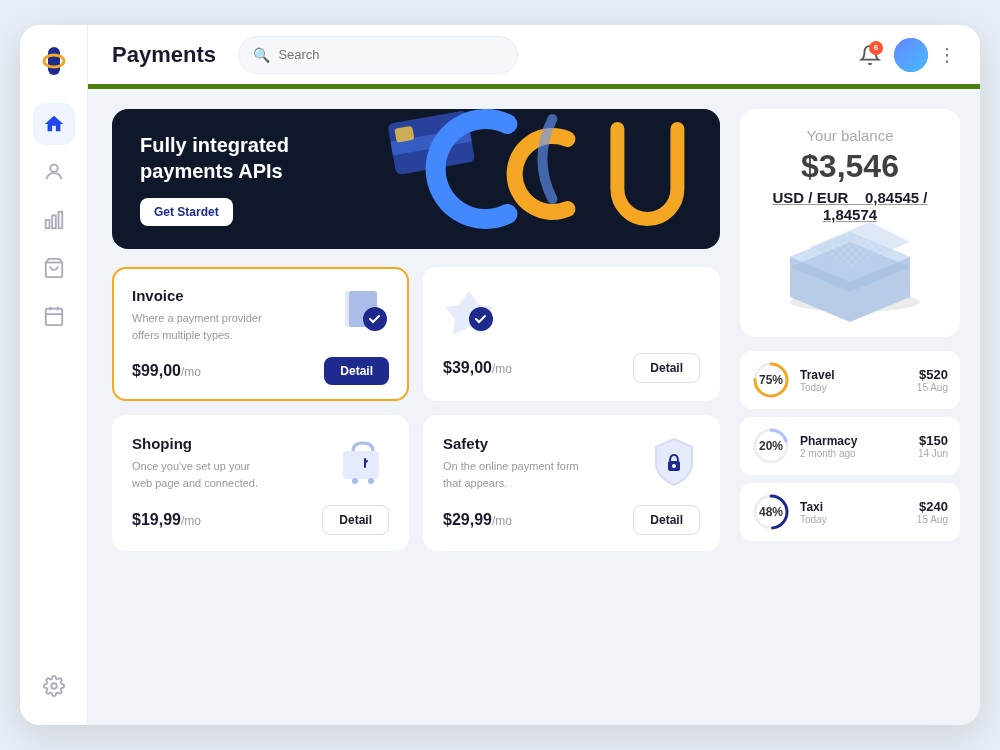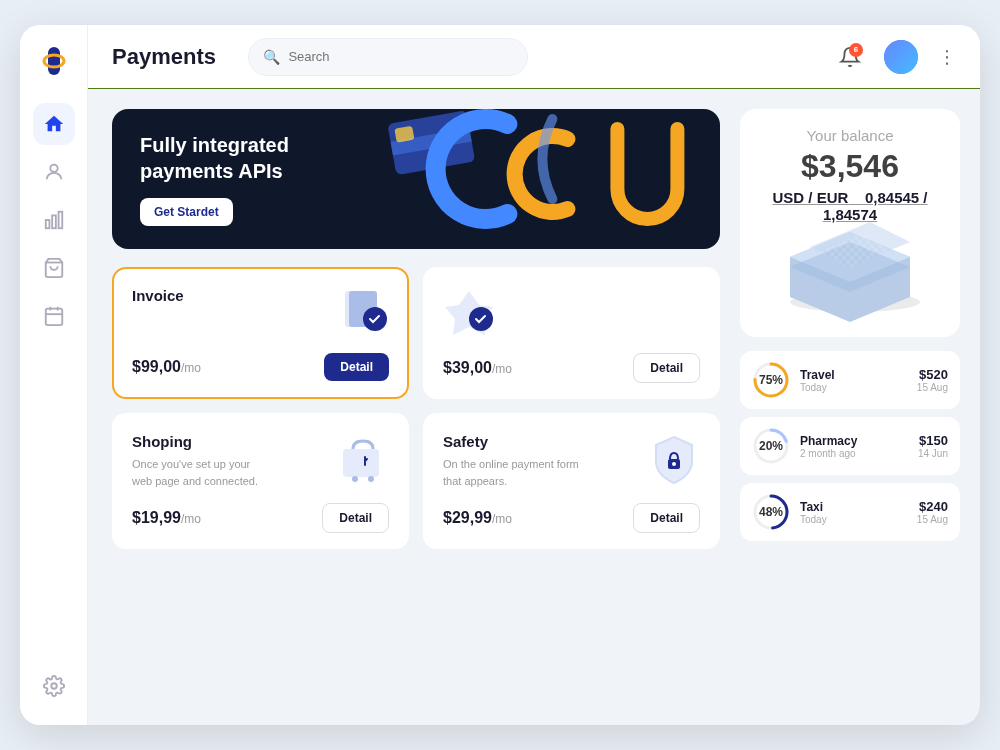--- a/index.html
+++ b/index.html
@@ -80,22 +80,22 @@
       overflow: hidden;
     }
 
     
     .header {
       height: 64px;
       background: #fff;
       display: flex;
       align-items: center;
       padding: 0 24px;
-      gap: 16px;
-      border-bottom: 1px solid #4d7c0f;
+      gap: 6px;
+      border-bottom: 5px solid #4d7c0f;
     }
     .header-title {
       font-size: 22px;
       font-weight: 700;
       color: #1a1a2e;
       margin-right: 16px;
     }
     .search-bar {
       flex: 1;
       max-width: 280px;
@@ -486,20 +486,21 @@
             </svg>
           </div>
         </div>
 
         <div class="services-grid">
 
           <div class="service-card active">
             <div class="service-card-header">
               <div>
                 <div class="service-name">Invoice</div>
+                <div class="service-desc">Where a payment provider offers multiple types.</div>
               </div>
               <div class="service-icon">
                 <svg viewBox="0 0 52 52" fill="none">
                   <rect x="8" y="4" width="28" height="36" rx="3" fill="#ccd8f5" opacity="0.6"></rect>
                   <rect x="12" y="4" width="28" height="36" rx="3" fill="#aabce8"></rect>
                   <circle cx="38" cy="32" r="12" fill="#1e2a8e"></circle>
                   <path d="M33 32l3 3 6-6" stroke="#fff" stroke-width="2" stroke-linecap="round"></path>
                 </svg>
               </div>
             </div>

